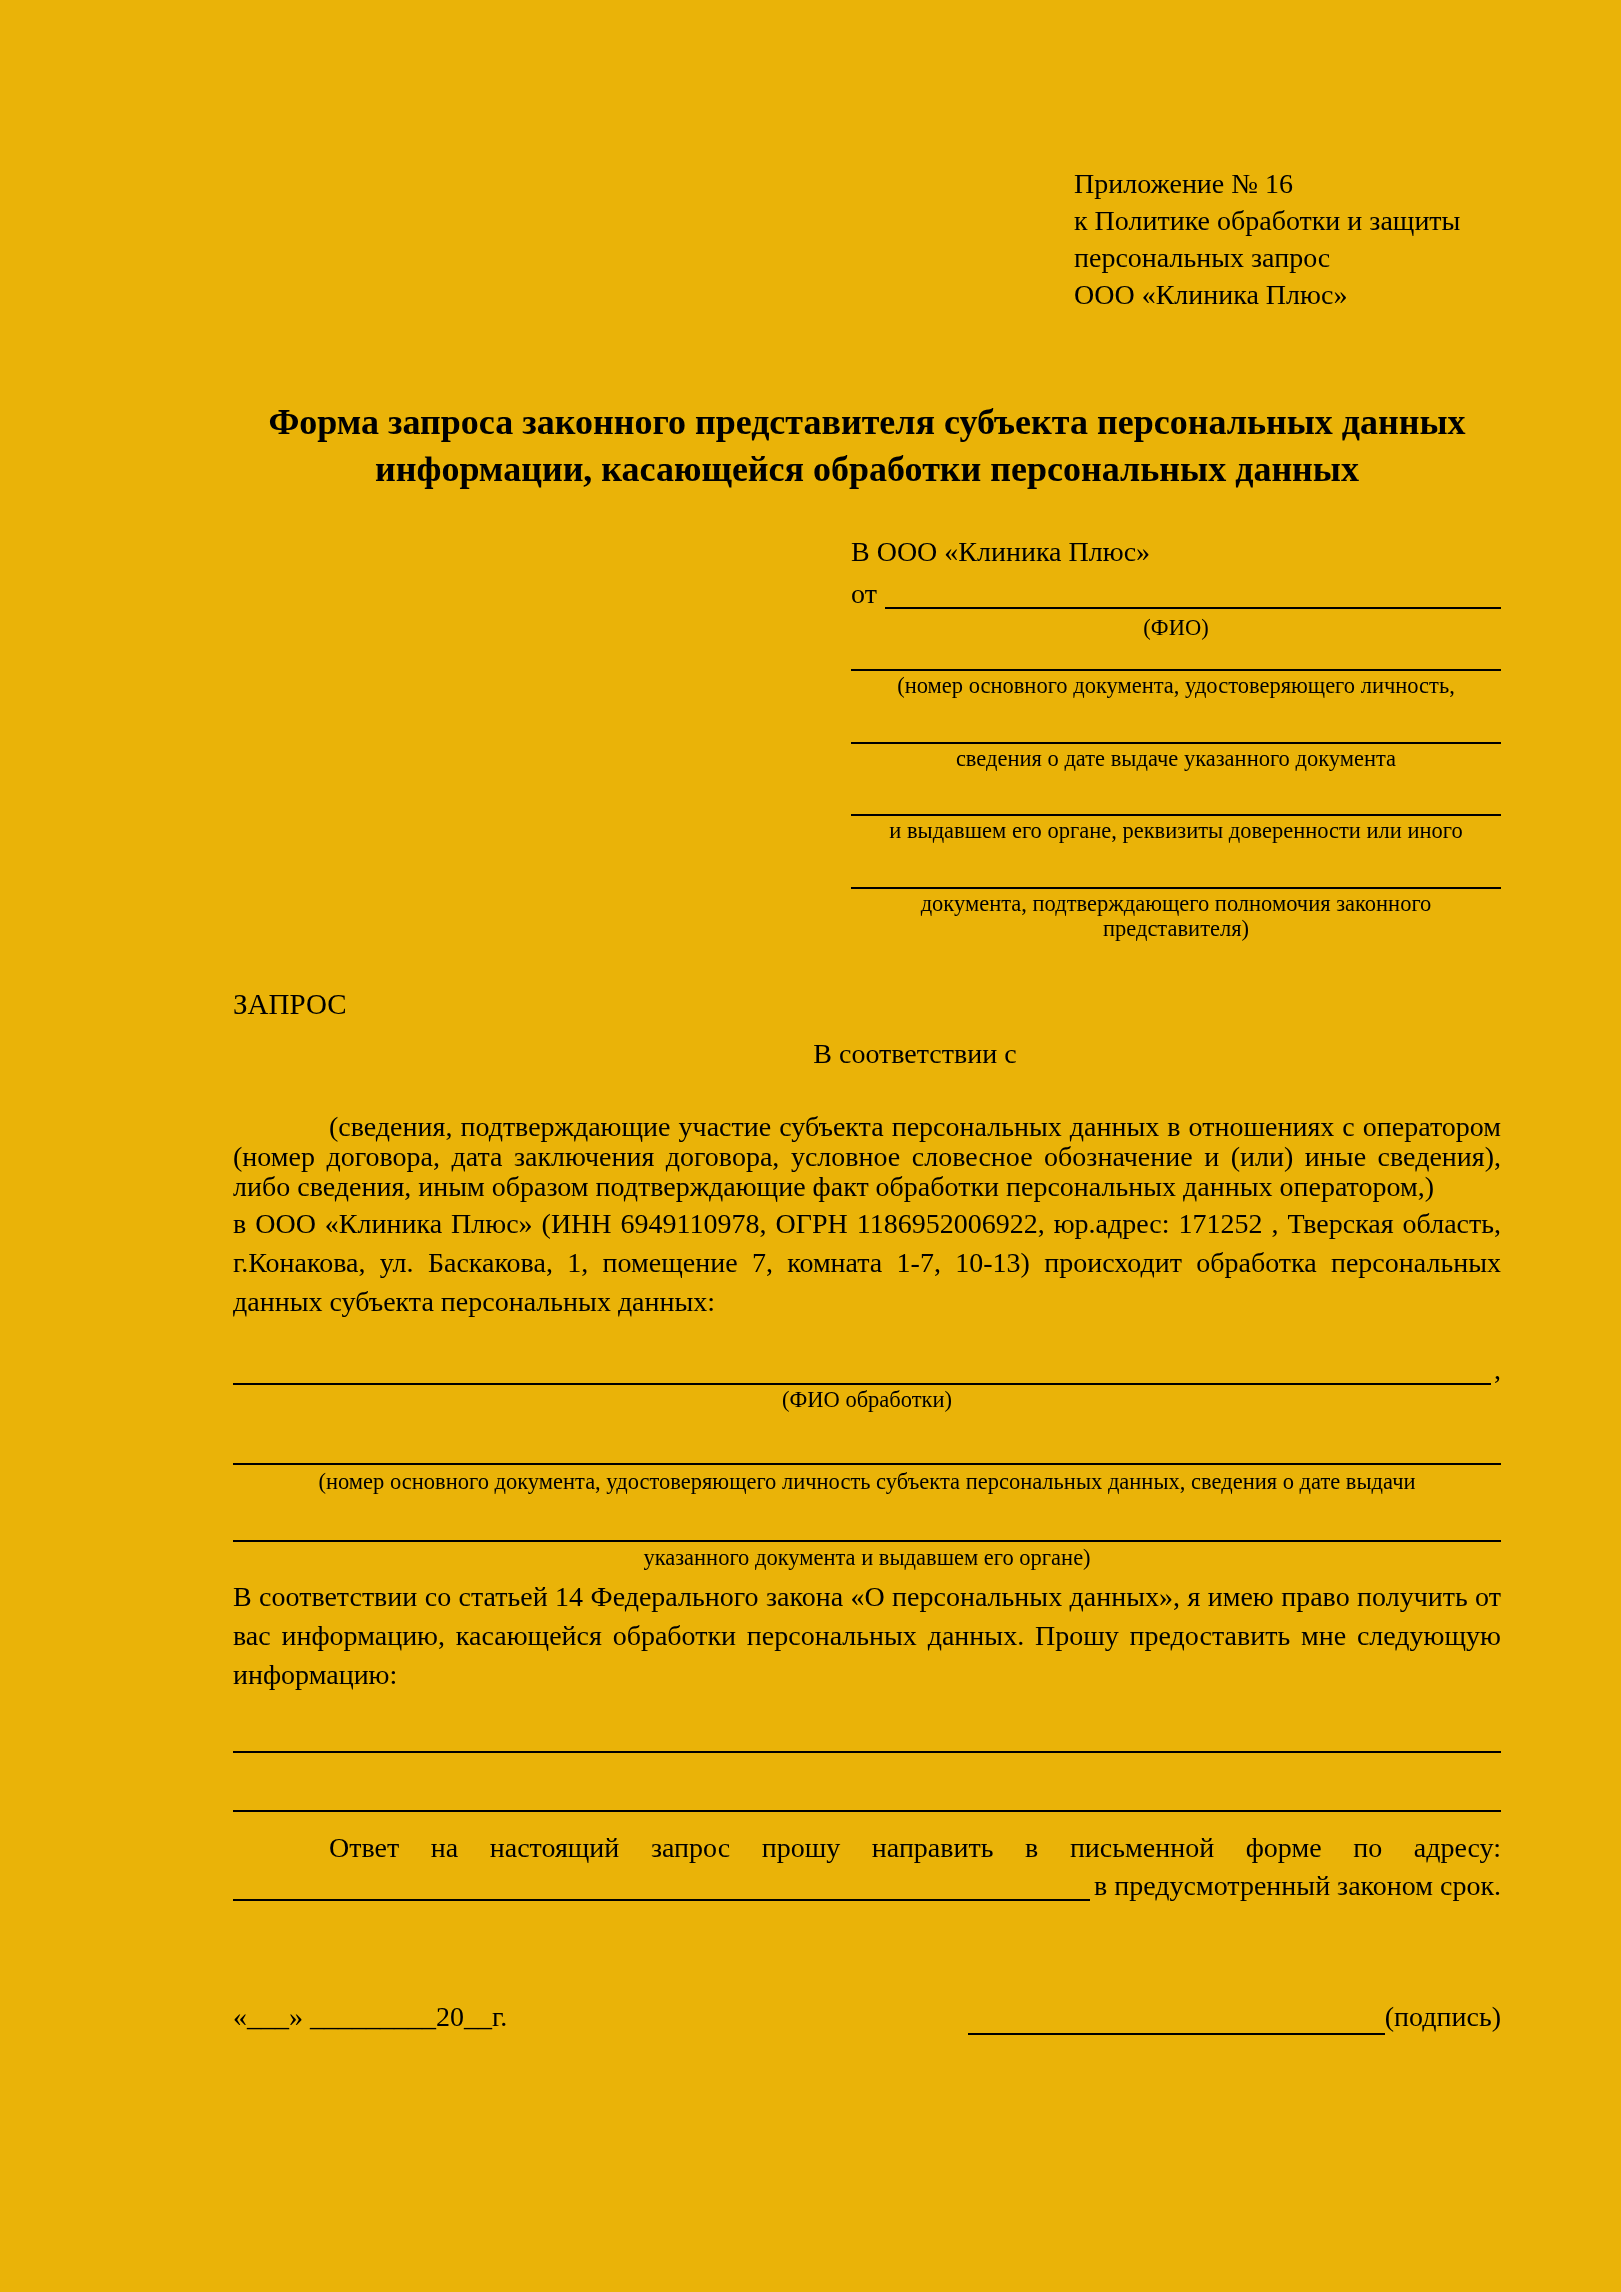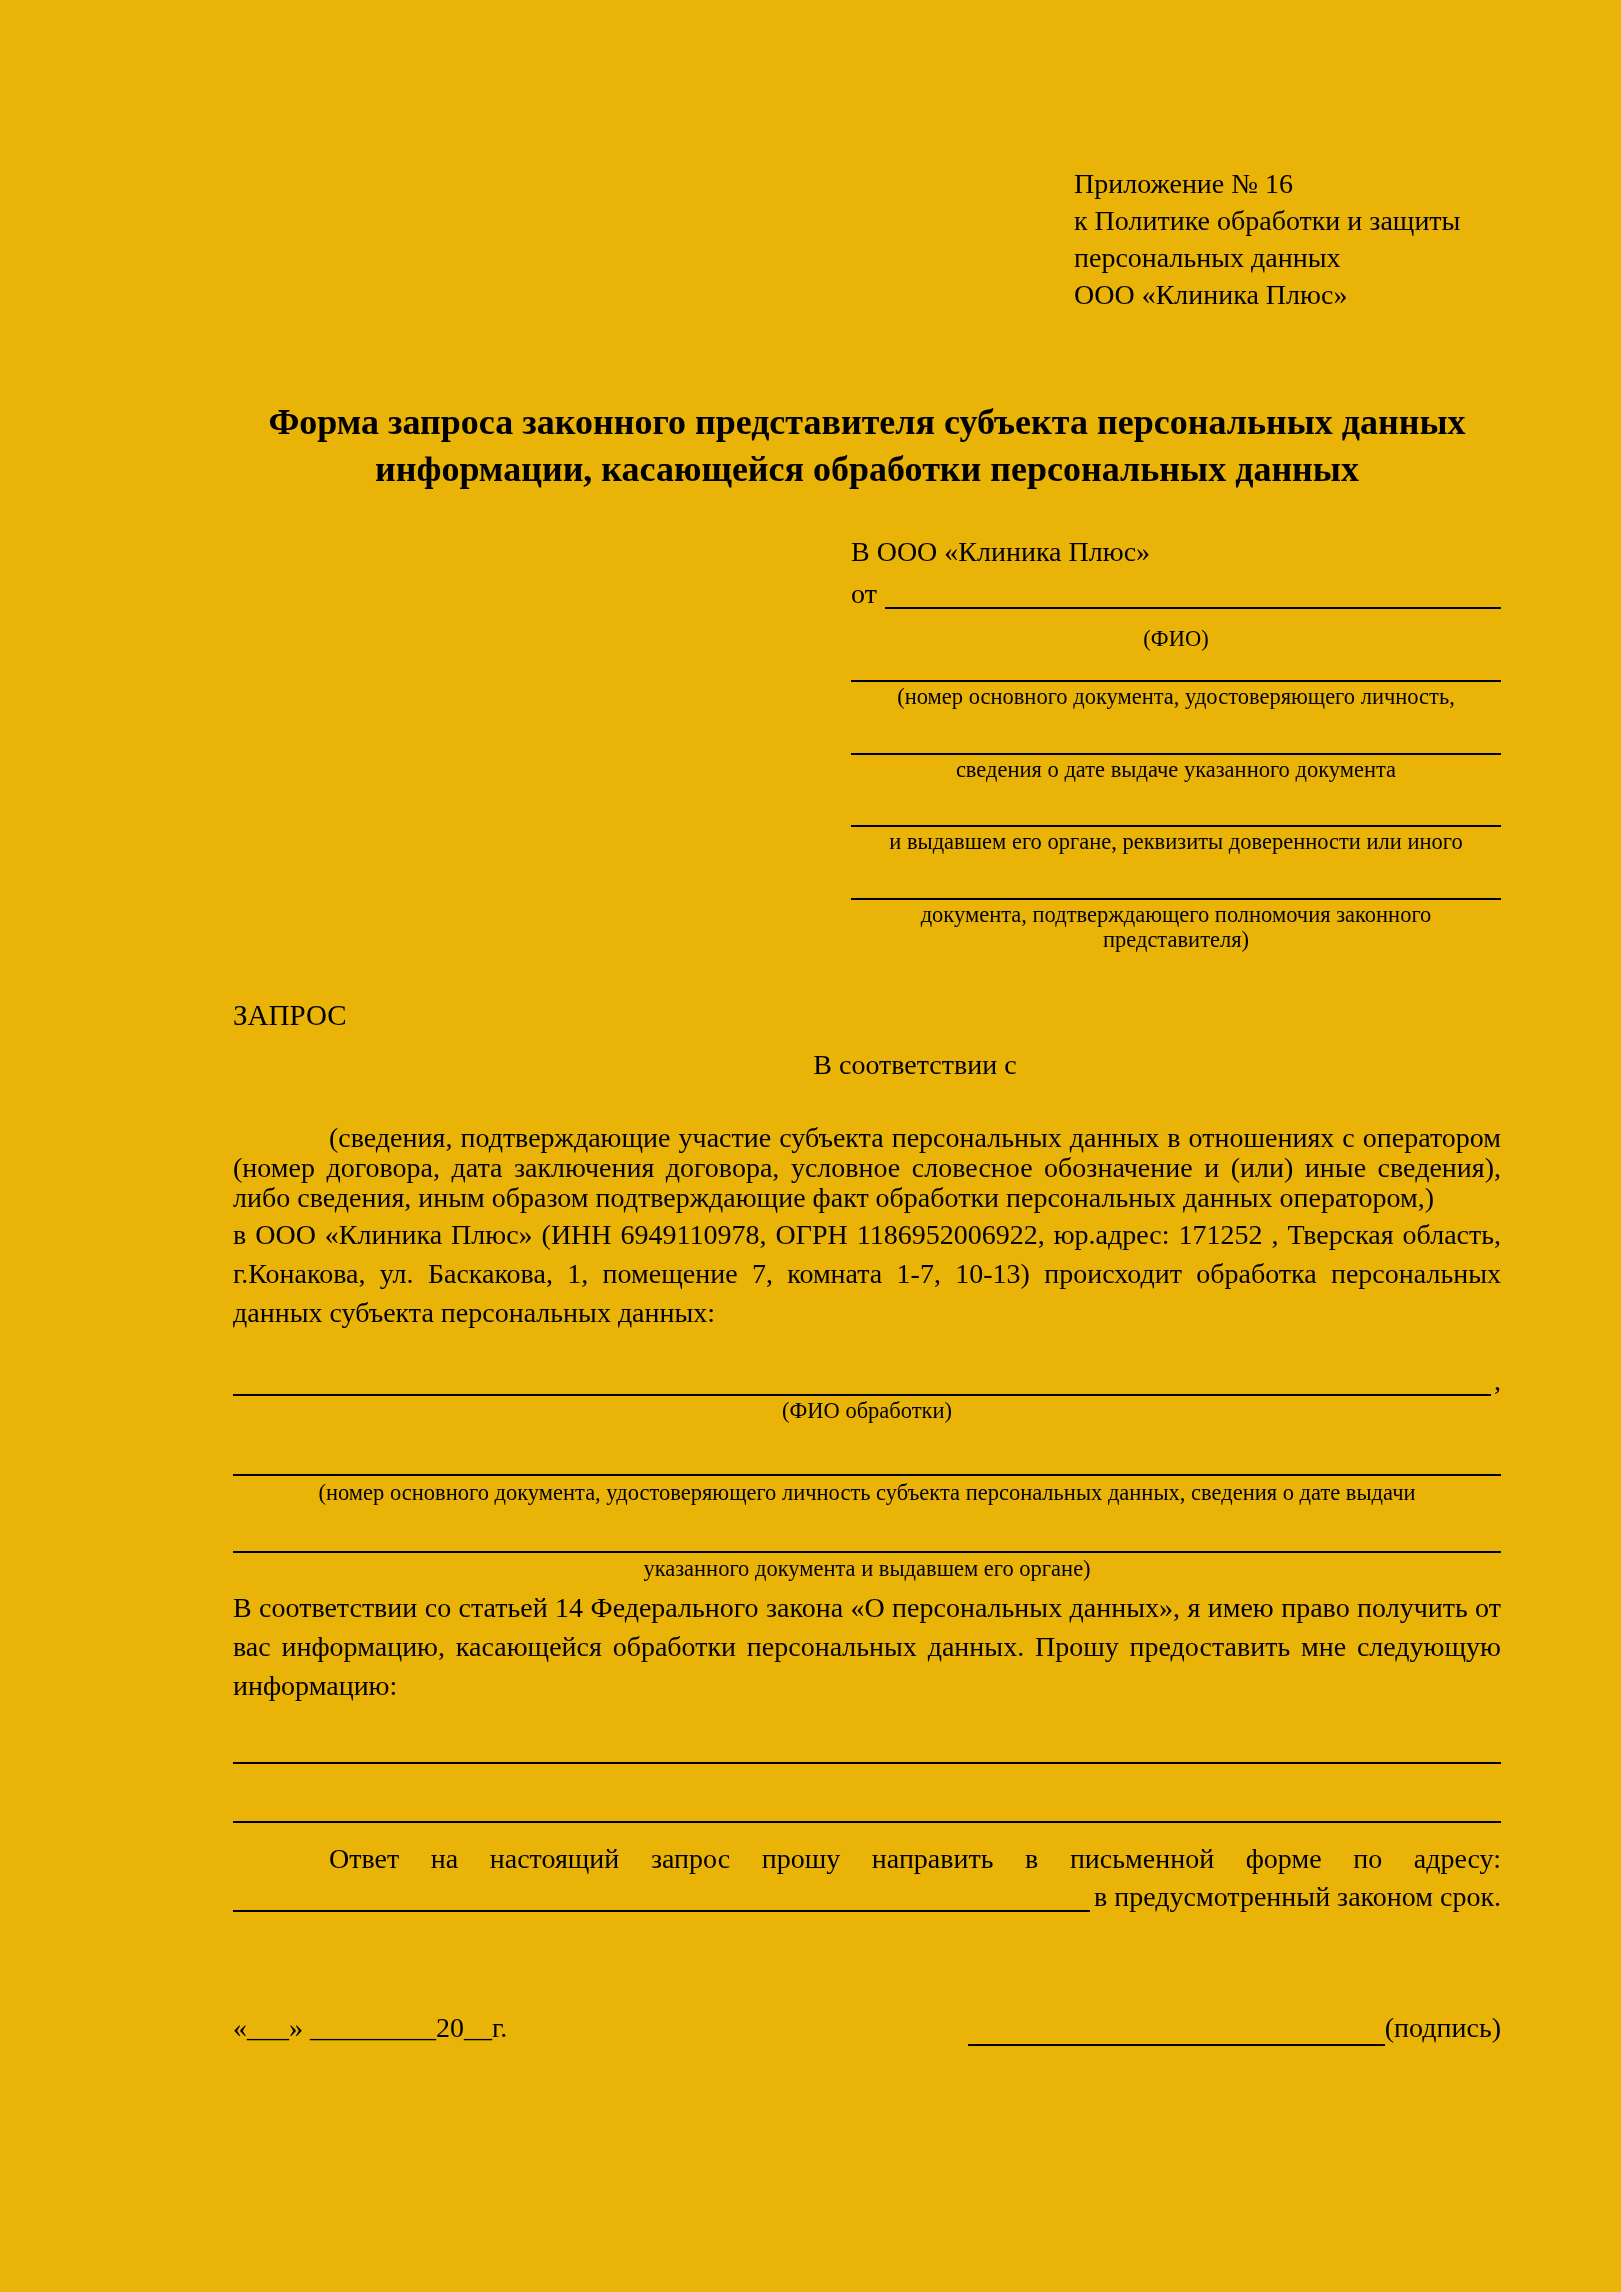--- a/index.html
+++ b/index.html
@@ -50,21 +50,21 @@
     flex: 1 1 auto;
     border-bottom: 2.9px solid #000;
     margin-left: 7.8px;
     height: 29px;
   }
   .caption {
     font-size: 22.5px;
     line-height: 25.5px;
     text-align: center;
   }
-  .fio-caption { margin-top: 14px; }
+  .fio-caption { margin-top: 3px; }
   .fields { margin-top: 29px; }
   .field { margin-top: 0; }
   .field + .field { margin-top: 43px; }
   .rule {
     height: 0;
     border-top: 2.9px solid #000;
   }
   .field .caption { margin-top: 2px; }
   
   .request-heading {
@@ -127,21 +127,21 @@
   }
 </style>
 </head>
 <body>
 
 <div class="page">
 
   <div class="header-block">
     <div>Приложение № 16</div>
     <div>к Политике обработки и защиты</div>
-    <div>персональных данных</div>
+    <div>персональных запрос</div>
     <div>ООО «Клиника Плюс»</div>
   </div>
 
   <div class="doc-title">
     <div>Форма запроса законного представителя субъекта персональных данных</div>
     <div>информации, касающейся обработки персональных данных</div>
   </div>
 
   <div class="addressee">
     <div class="addr-org">В ООО «Клиника Плюс»</div>

